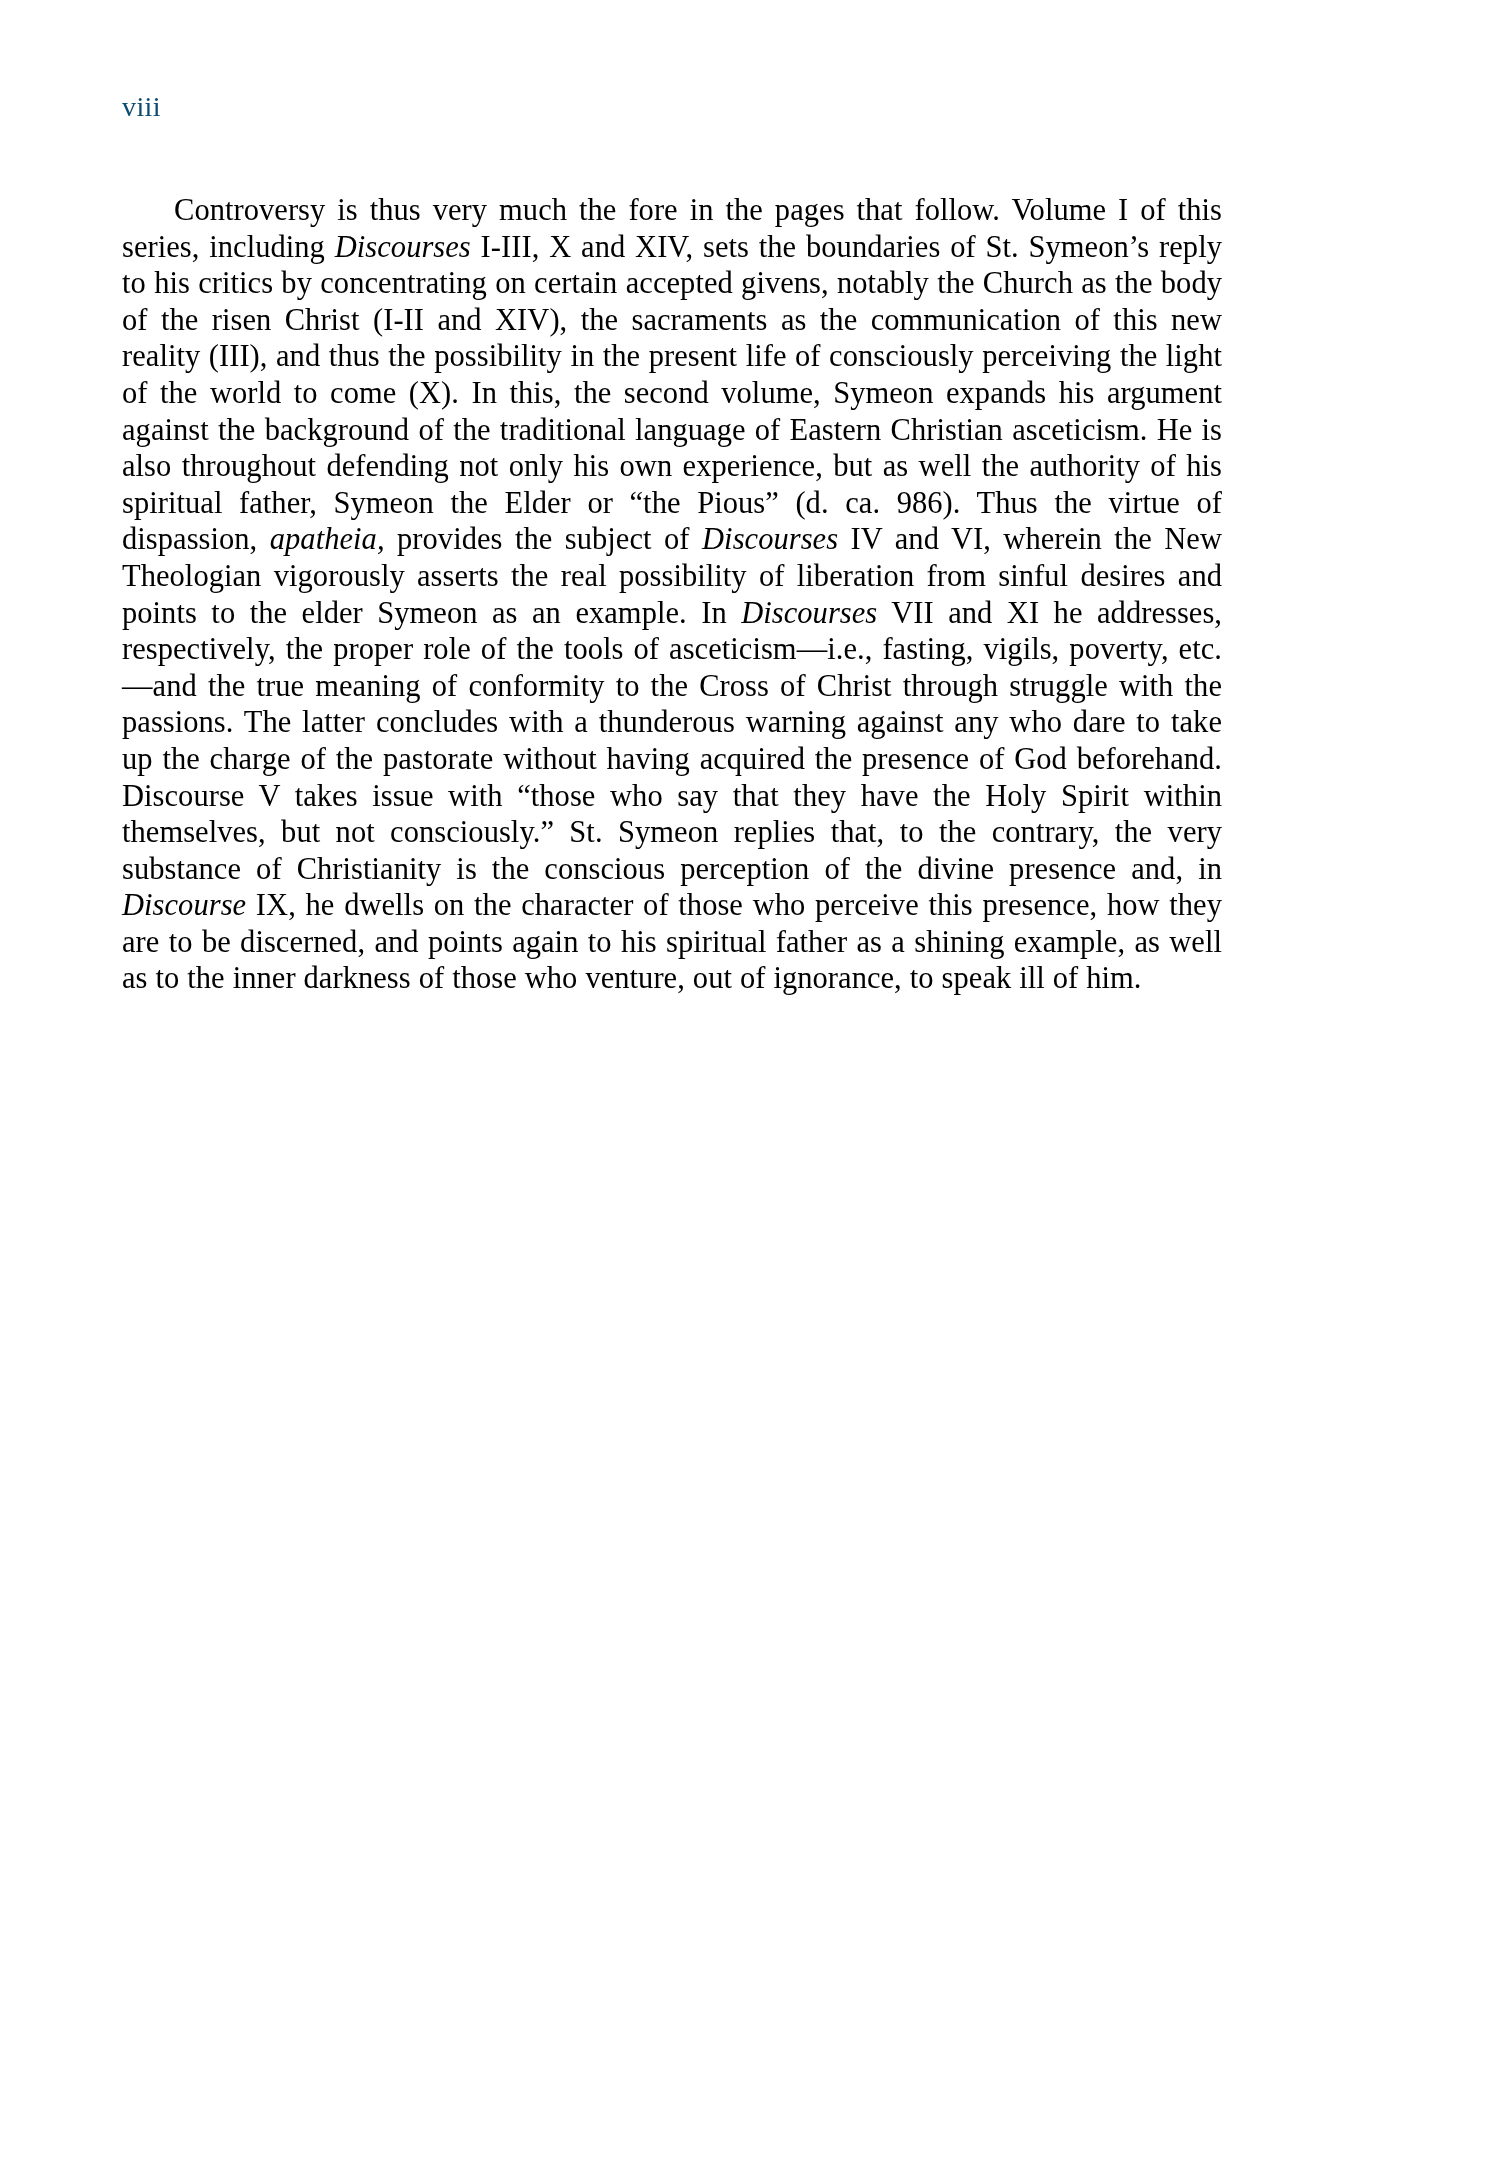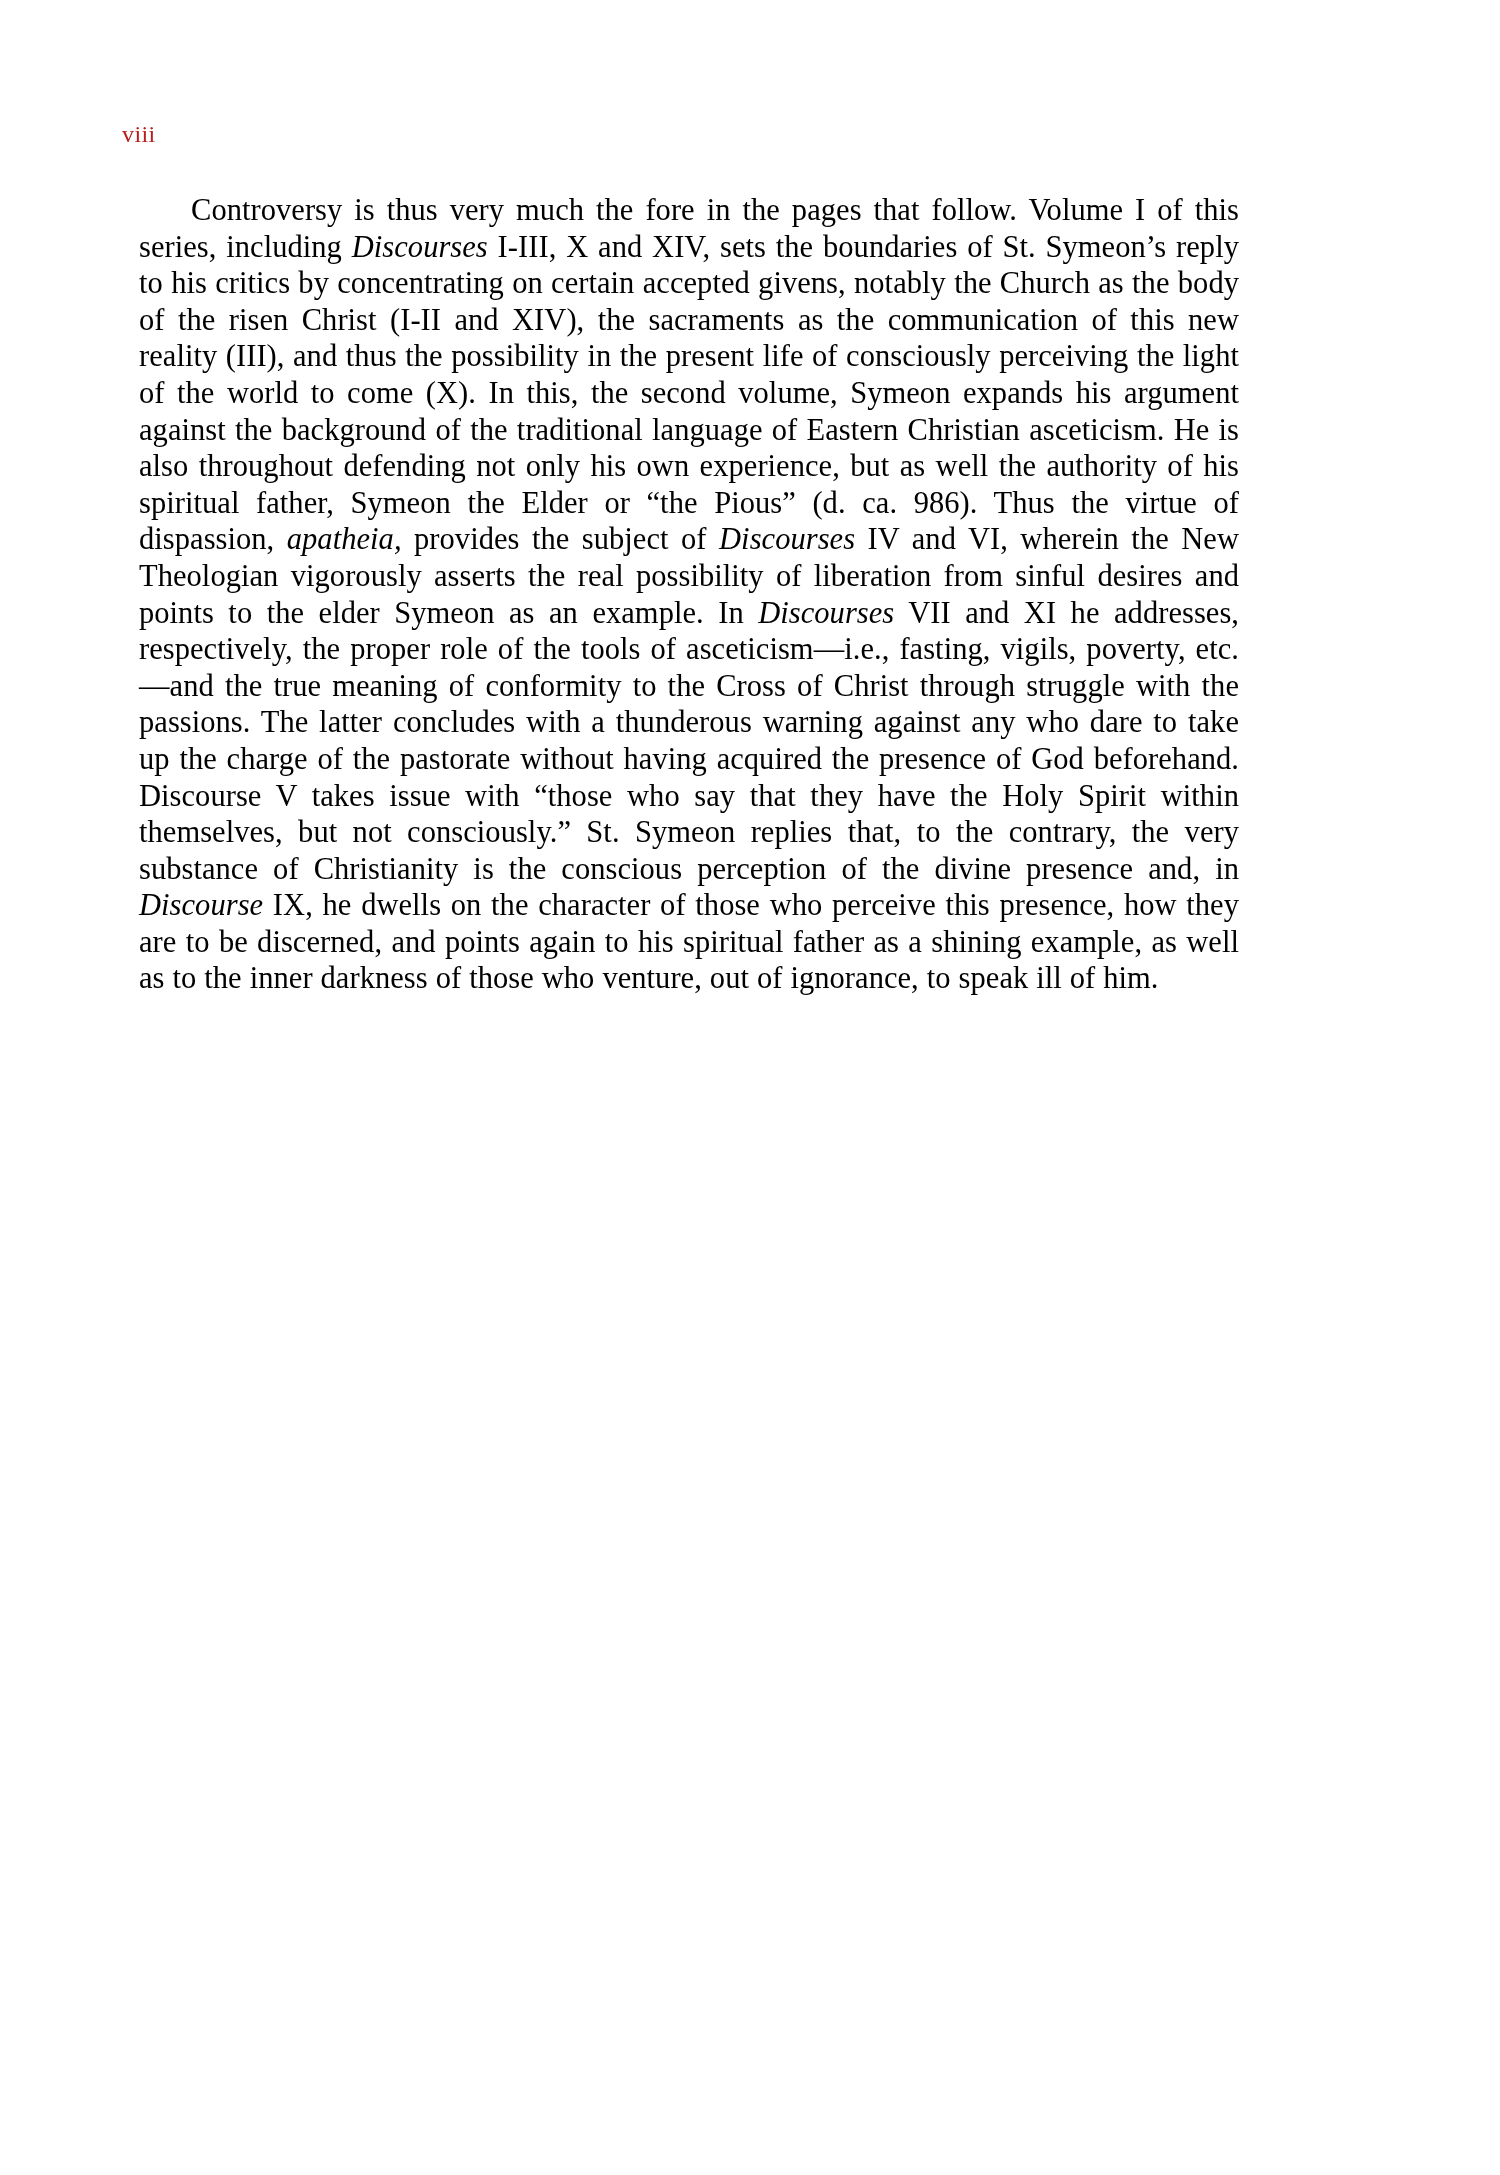--- a/index.html
+++ b/index.html
@@ -16,30 +16,30 @@
     position: relative;
     width: 1500px;
     height: 2175px;
     background: #ffffff;
     overflow: hidden;
     box-sizing: border-box;
   }
   .folio {
     position: absolute;
     left: 122px;
-    top: 116px;
-    font-size: 24px;
+    top: 89px;
+    font-size: 28px;
     line-height: 36px;
     letter-spacing: 0.4px;
-    color: #b91c1c;
+    color: #0c4a6e;
     white-space: nowrap;
   }
   .textblock {
     position: absolute;
-    left: 139px;
+    left: 122px;
     top: 192px;
     width: 1100px;
   }
   p.para {
     margin: 0;
     padding: 0;
     text-align: justify;
     text-align-last: left;
     text-justify: inter-word;
     font-size: 30.5px;

